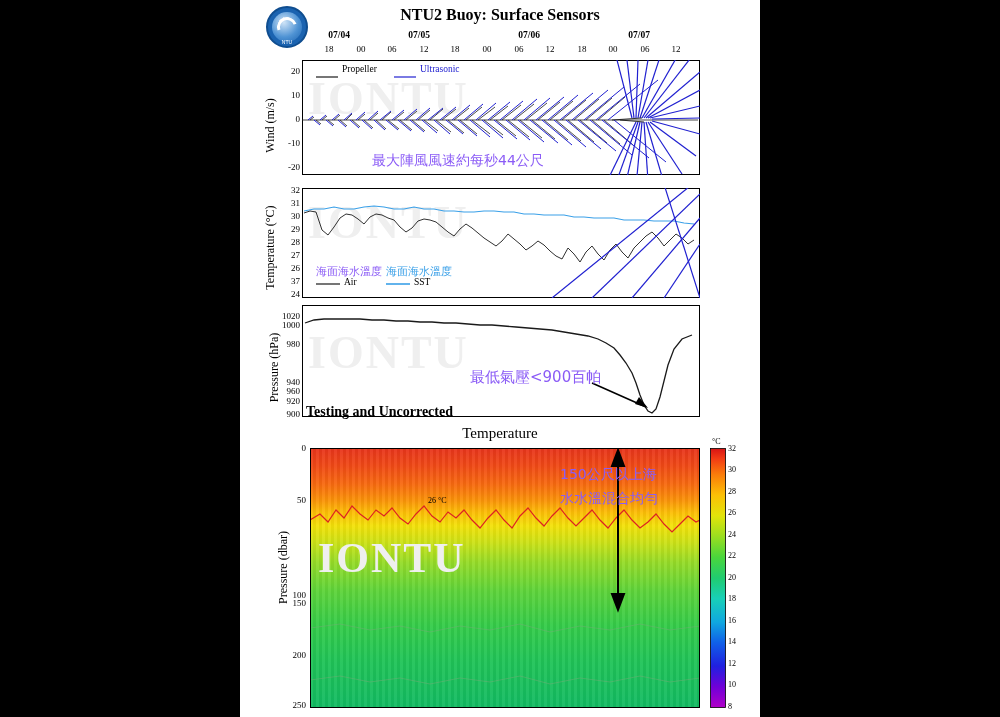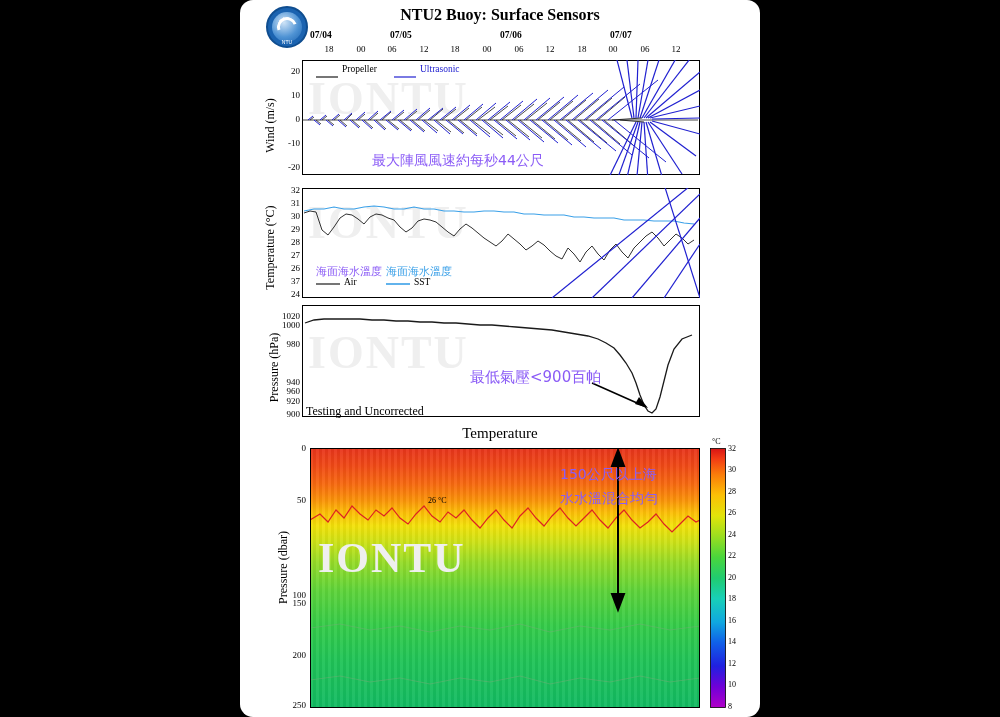--- a/index.html
+++ b/index.html
@@ -13,21 +13,20 @@
     position: relative;
     width: 1000px; height: 717px;
     background: #000;
     overflow: hidden;
   }
   .page {
     position: absolute;
     left: 240px; top: 0px;
     width: 520px; height: 717px;
     background: #ffffff;
-    border-radius: 13px;
   }
   
   .wm {
     position: absolute;
     font-family: "Liberation Serif", serif;
     font-weight: bold;
     color: #efefef;
     letter-spacing: 2px;
     pointer-events: none;
     user-select: none;
@@ -96,21 +95,21 @@
     color: #000;
     text-align: center;
     white-space: nowrap;
   }
   .dtick {
     position: absolute;
     font-family: "Liberation Serif", serif;
     font-size: 9.5px;
     font-weight: bold;
     color: #000;
-    text-align: left;
+    text-align: right;
     white-space: nowrap;
   }
   .legtext {
     position: absolute;
     font-family: "Liberation Serif", serif;
     font-size: 9.5px;
     color: #000;
     white-space: nowrap;
   }
   .cjk {
@@ -376,21 +375,21 @@
       <rect x="0.5" y="0.5" width="397" height="111" fill="none" stroke="#000" stroke-width="1"></rect>
       <polyline fill="none" stroke="#1a1a1a" stroke-width="1.3" points="3,18 12,15 22,14 34,14 46,14 58,14 70,15 82,15 94,16 106,16 118,17 130,17 142,18 154,18 166,19 178,20 190,20 202,21 214,22 226,23 238,24 250,25 262,27 274,29 286,31 296,34 304,38 312,43 318,50 324,58 330,68 334,78 338,90 342,100 346,106 350,108 354,104 358,92 362,76 366,60 372,44 380,34 390,30"></polyline>
 
       <g stroke="#000" stroke-width="1.6" fill="none">
         <path d="M290,78 L344,102"></path>
       </g>
       <polygon points="346,103 333,99 337,92" fill="#000"></polygon>
     </svg>
 
     <div class="cjk" style="left:230px; top:368px; font-size:15px;">最低氣壓&lt;900百帕</div>
-    <div class="legtext" style="left:66px; top:404px; font-weight:normal; font-size:12px;">Testing and Uncorrected</div>
+    <div class="legtext" style="left:66px; top:404px; font-weight:bold; font-size:14px;">Testing and Uncorrected</div>
 
     <div style="position:absolute; left:0; right:0; top:425px; text-align:center; font-family:'Liberation Serif',serif; font-size:15px;">Temperature</div>
 
     <div class="axis-label-y" style="left:-42px; top:560px; width:170px; text-align:center; transform:rotate(-90deg);">Pressure (dbar)</div>
 
     <div class="tick" style="left:44px; top:443px; width:22px;">0</div>
     <div class="tick" style="left:44px; top:495px; width:22px;">50</div>
     <div class="tick" style="left:44px; top:546px; width:22px;margin-top:44px;">100</div>
     <div class="tick" style="left:44px; top:598px; width:22px;">150</div>
     <div class="tick" style="left:44px; top:650px; width:22px;">200</div>

